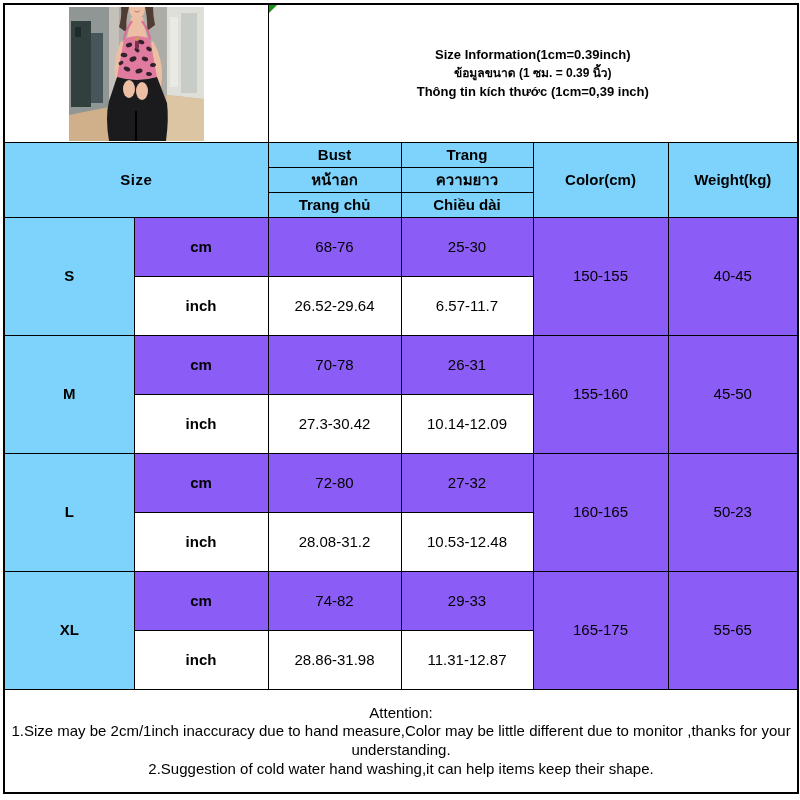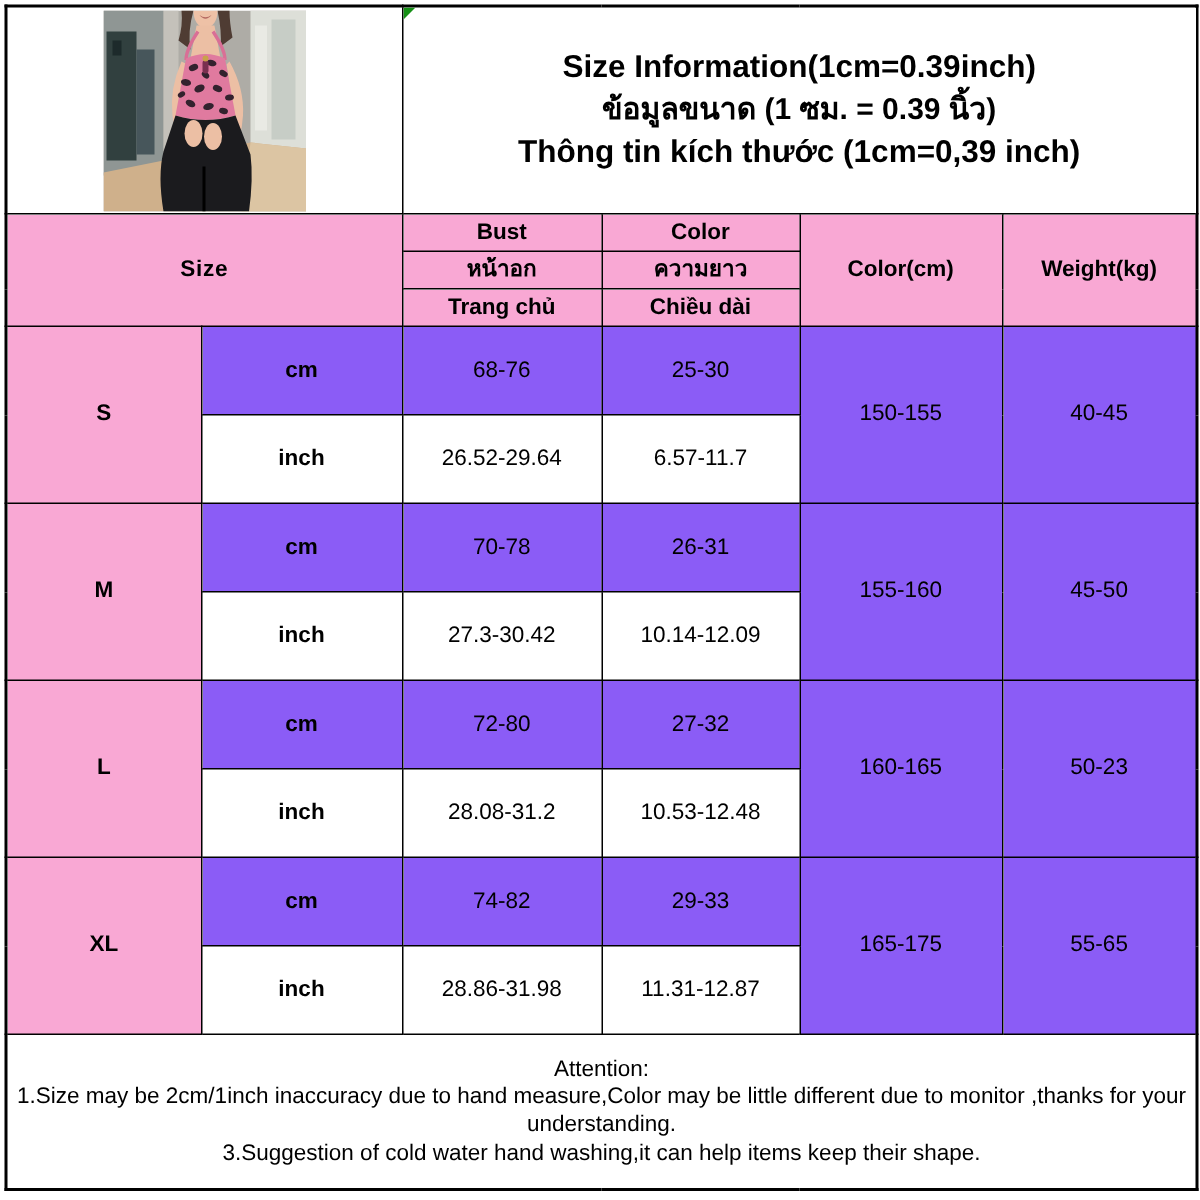--- a/index.html
+++ b/index.html
@@ -18,30 +18,30 @@
     text-align:center;vertical-align:middle;padding:0;
     font-size:15px;line-height:1.25;
     overflow:hidden;
   }
   
   tr.r-photo  td{height:137px;}
   tr.r-hdr    td{height:24px;}
   tr.r-data   td{height:58px;}
   tr.r-att    td{height:102px;}
   
-  .bg-gray  {background:#f9a8d4;}
+  .bg-gray  {background:#7dd3fc;}
   .bg-light {background:#8b5cf6;}
   .bg-white {background:#ffffff;}
   .size-big{font-size:29px;font-weight:bold;letter-spacing:0.5px;}
   .size-label{font-size:17px;font-weight:bold;}
   .unit-label{font-size:14.5px;font-weight:bold;}
   .col-head{font-size:14.5px;font-weight:bold;}
   .info-cell{position:relative;}
-  .info-en,.info-vi{font-size:21px;font-weight:bold;}
-  .info-th{font-size:20px;font-weight:bold;}
+  .info-en,.info-vi{font-size:13px;font-weight:bold;}
+  .info-th{font-size:12px;font-weight:bold;}
   .info-cell .line{margin:3px 0;}
   .corner-marker{
     position:absolute;top:0;left:0;width:0;height:0;
     border-top:8px solid #169016;border-right:8px solid transparent;
   }
   .att-cell{font-size:13.5px;line-height:1.55;padding:4px 6px;}
   .photo-cell{padding:0;}
   .photo-wrap{display:flex;justify-content:center;align-items:center;height:137px;}
 </style>
 </head>
@@ -121,21 +121,21 @@
         <span class="corner-marker"></span>
         <div class="line info-en">Size Information(1cm=0.39inch)</div>
         <div class="line info-th">ข้อมูลขนาด (1 ซม. = 0.39 นิ้ว)</div>
         <div class="line info-vi">Thông tin kích thước (1cm=0,39 inch)</div>
       </td>
     </tr>
 
     <tr class="r-hdr">
       <td colspan="2" rowspan="3" class="bg-gray size-big">Size</td>
       <td class="bg-gray col-head">Bust</td>
-      <td class="bg-gray col-head">Color</td>
+      <td class="bg-gray col-head">Trang</td>
       <td rowspan="3" class="bg-gray col-head">Color(cm)</td>
       <td rowspan="3" class="bg-gray col-head">Weight(kg)</td>
     </tr>
     <tr class="r-hdr">
       <td class="bg-gray col-head">หน้าอก</td>
       <td class="bg-gray col-head">ความยาว</td>
     </tr>
     <tr class="r-hdr">
       <td class="bg-gray col-head">Trang chủ</td>
       <td class="bg-gray col-head">Chiều dài</td>
@@ -194,18 +194,18 @@
     <tr class="r-data">
       <td class="bg-white unit-label">inch</td>
       <td class="bg-white">28.86-31.98</td>
       <td class="bg-white">11.31-12.87</td>
     </tr>
 
     <tr class="r-att">
       <td colspan="6" class="bg-white att-cell">
         <div>Attention:</div>
         <div>1.Size may be 2cm/1inch inaccuracy due to hand measure,Color may be little different due to monitor ,thanks for your understanding.</div>
-        <div>3.Suggestion of cold water hand washing,it can help items keep their shape.</div>
+        <div>2.Suggestion of cold water hand washing,it can help items keep their shape.</div>
       </td>
     </tr>
   </tbody>
     </table>
 </div>
 
 </body></html>

